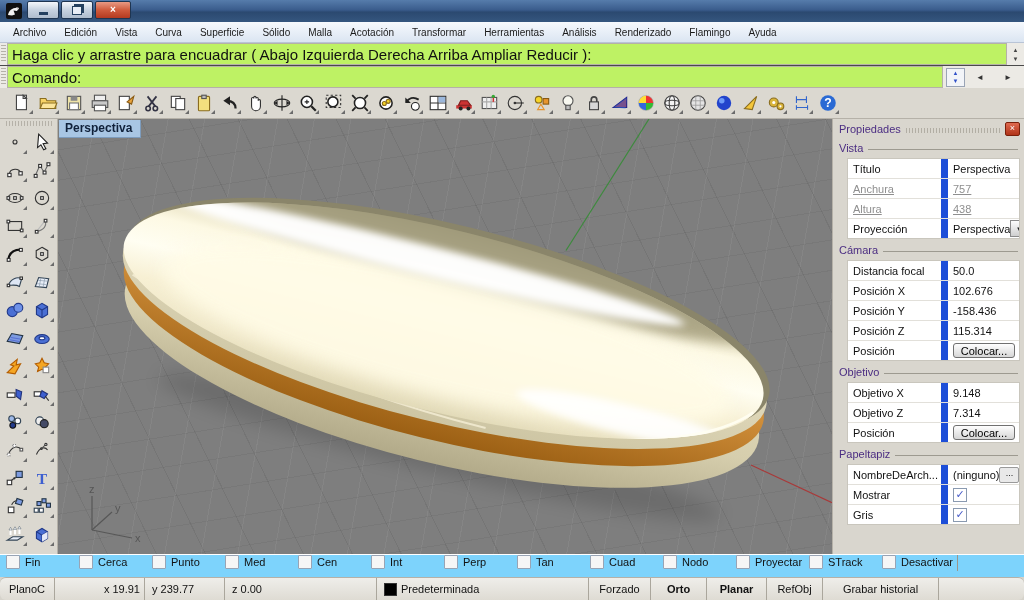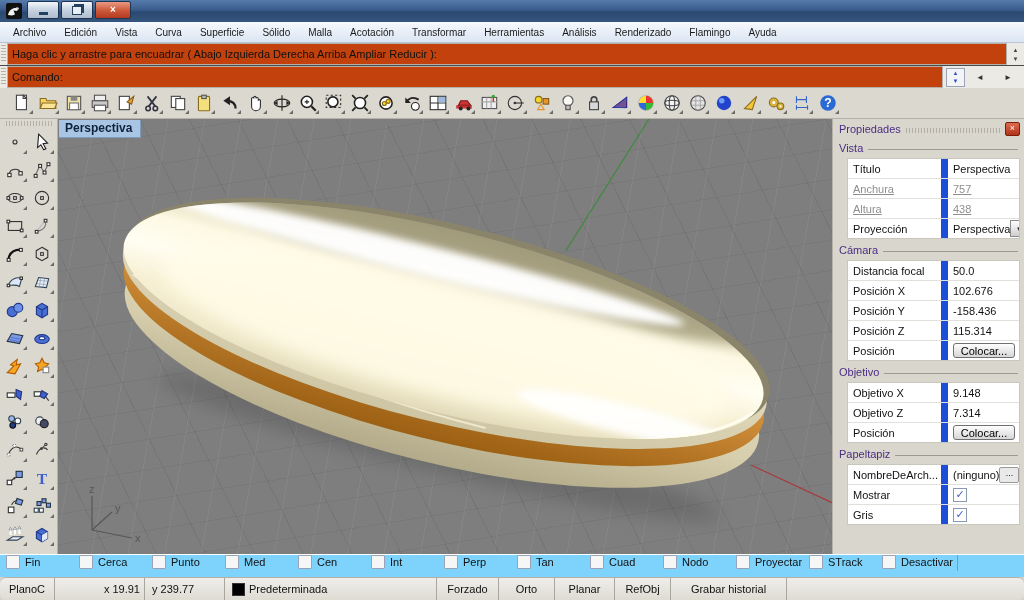--- a/index.html
+++ b/index.html
@@ -22,22 +22,22 @@
 
   
   #menubar{height:20px;background:linear-gradient(#f6f9fd,#dbe5f2);border-bottom:1px solid #b9c4d6;
     display:flex;align-items:center;padding-left:4px;font-size:10px;color:#1a1a1a;}
   .menu-item{padding:2px 9px;cursor:default;}
 
   
   #cmdarea{background:#eceae5;}
   .cmdrow{height:22px;display:flex;align-items:stretch;}
   .grip{width:5px;flex:none;margin:2px 1px;background:repeating-linear-gradient(180deg,#b5b1a8 0 1px,transparent 1px 3px);}
-  .cmdbox{flex:1;background:#c2410c;border:1px solid #b5b1a8;display:flex;align-items:center;padding:0 4px;
-    font-size:11px;white-space:nowrap;overflow:hidden;}
+  .cmdbox{flex:1;background:#bef264;border:1px solid #b5b1a8;display:flex;align-items:center;padding:0 4px;
+    font-size:15px;white-space:nowrap;overflow:hidden;}
   #cmdhist{border-bottom:1px solid #4a4a4a;}
   .vspin{width:17px;flex:none;display:flex;flex-direction:column;align-items:center;justify-content:center;
     font-size:6px;color:#444;gap:3px;background:#eceae5;}
   .cmdctrls{flex:none;display:flex;align-items:center;gap:2px;padding:0 3px;background:#eceae5;}
   .spinbox{width:17px;height:17px;border:1px solid #9aa4b5;background:#f2f4f8;display:flex;flex-direction:column;
     align-items:center;justify-content:center;font-size:6px;color:#3050c8;gap:2px;}
   .arrbtn{width:24px;height:17px;display:flex;align-items:center;justify-content:center;font-size:8px;color:#333;background:#eceae5;border:1px solid transparent;}
 
   
   #toolbar{height:30px;background:#dbd8d0;display:flex;align-items:center;padding-left:2px;border-bottom:1px solid #b5b1a8;}
@@ -91,21 +91,21 @@
   #osnap{height:22px;background:#7dd3fc;border-top:1px solid #fff;display:flex;align-items:flex-start;padding-left:6px;}
   .osnap-item{display:flex;align-items:center;gap:5px;width:73px;flex:none;cursor:default;}
   .osnap-box{width:12px;height:12px;border:1px solid #98a4b5;background:#f6f6f6;border-radius:1px;}
   #osnap-sep{width:1px;height:16px;background:#9a968c;margin-left:2px;}
 
   
   #status{height:22px;background:linear-gradient(#efeeea,#dedbd3);border-top:1px solid #b5b1a8;display:flex;align-items:center;font-size:11px;border-radius:6px;}
   .scell{height:100%;display:flex;align-items:center;justify-content:center;border-right:1px solid #aaa69c;
     box-sizing:border-box;padding:0 4px;white-space:nowrap;cursor:default;}
   .scell.left{justify-content:flex-start;padding-left:7px;}
-  .scell.bold{font-weight:normal;text-align:center;}
+  .scell.bold{font-weight:bold;text-align:center;}
   .swatch{width:11px;height:11px;margin-right:4px;flex:none;border:1px solid #333;}
 </style>
 </head>
 <body>
 
 <div id="app">
 
   <div id="titlebar">
     <span id="app-icon">
       <svg width="16" height="16" viewBox="0 0 16 16">
@@ -885,20 +885,23 @@
   <div id="status">
       <span class="scell" style="width: 55px;">
         <span>PlanoC</span>
       </span>
       <span class="scell left" style="width: 90px; justify-content: flex-end;">
         <span>x 19.91</span>
       </span>
       <span class="scell left" style="width: 80px;">
         <span>y 239.77</span>
       </span>
+      <span class="scell left" style="width: 152px;">
+        <span>z 0.00</span>
+      </span>
       <span class="scell left" style="width: 212px;">
         <span class="swatch" style="background: rgb(0, 0, 0);"></span>
         <span>Predeterminada</span>
       </span>
       <span class="scell" style="width: 62px;">
         <span>Forzado</span>
       </span>
       <span class="scell bold" style="width: 56px;">
         <span>Orto</span>
       </span>

